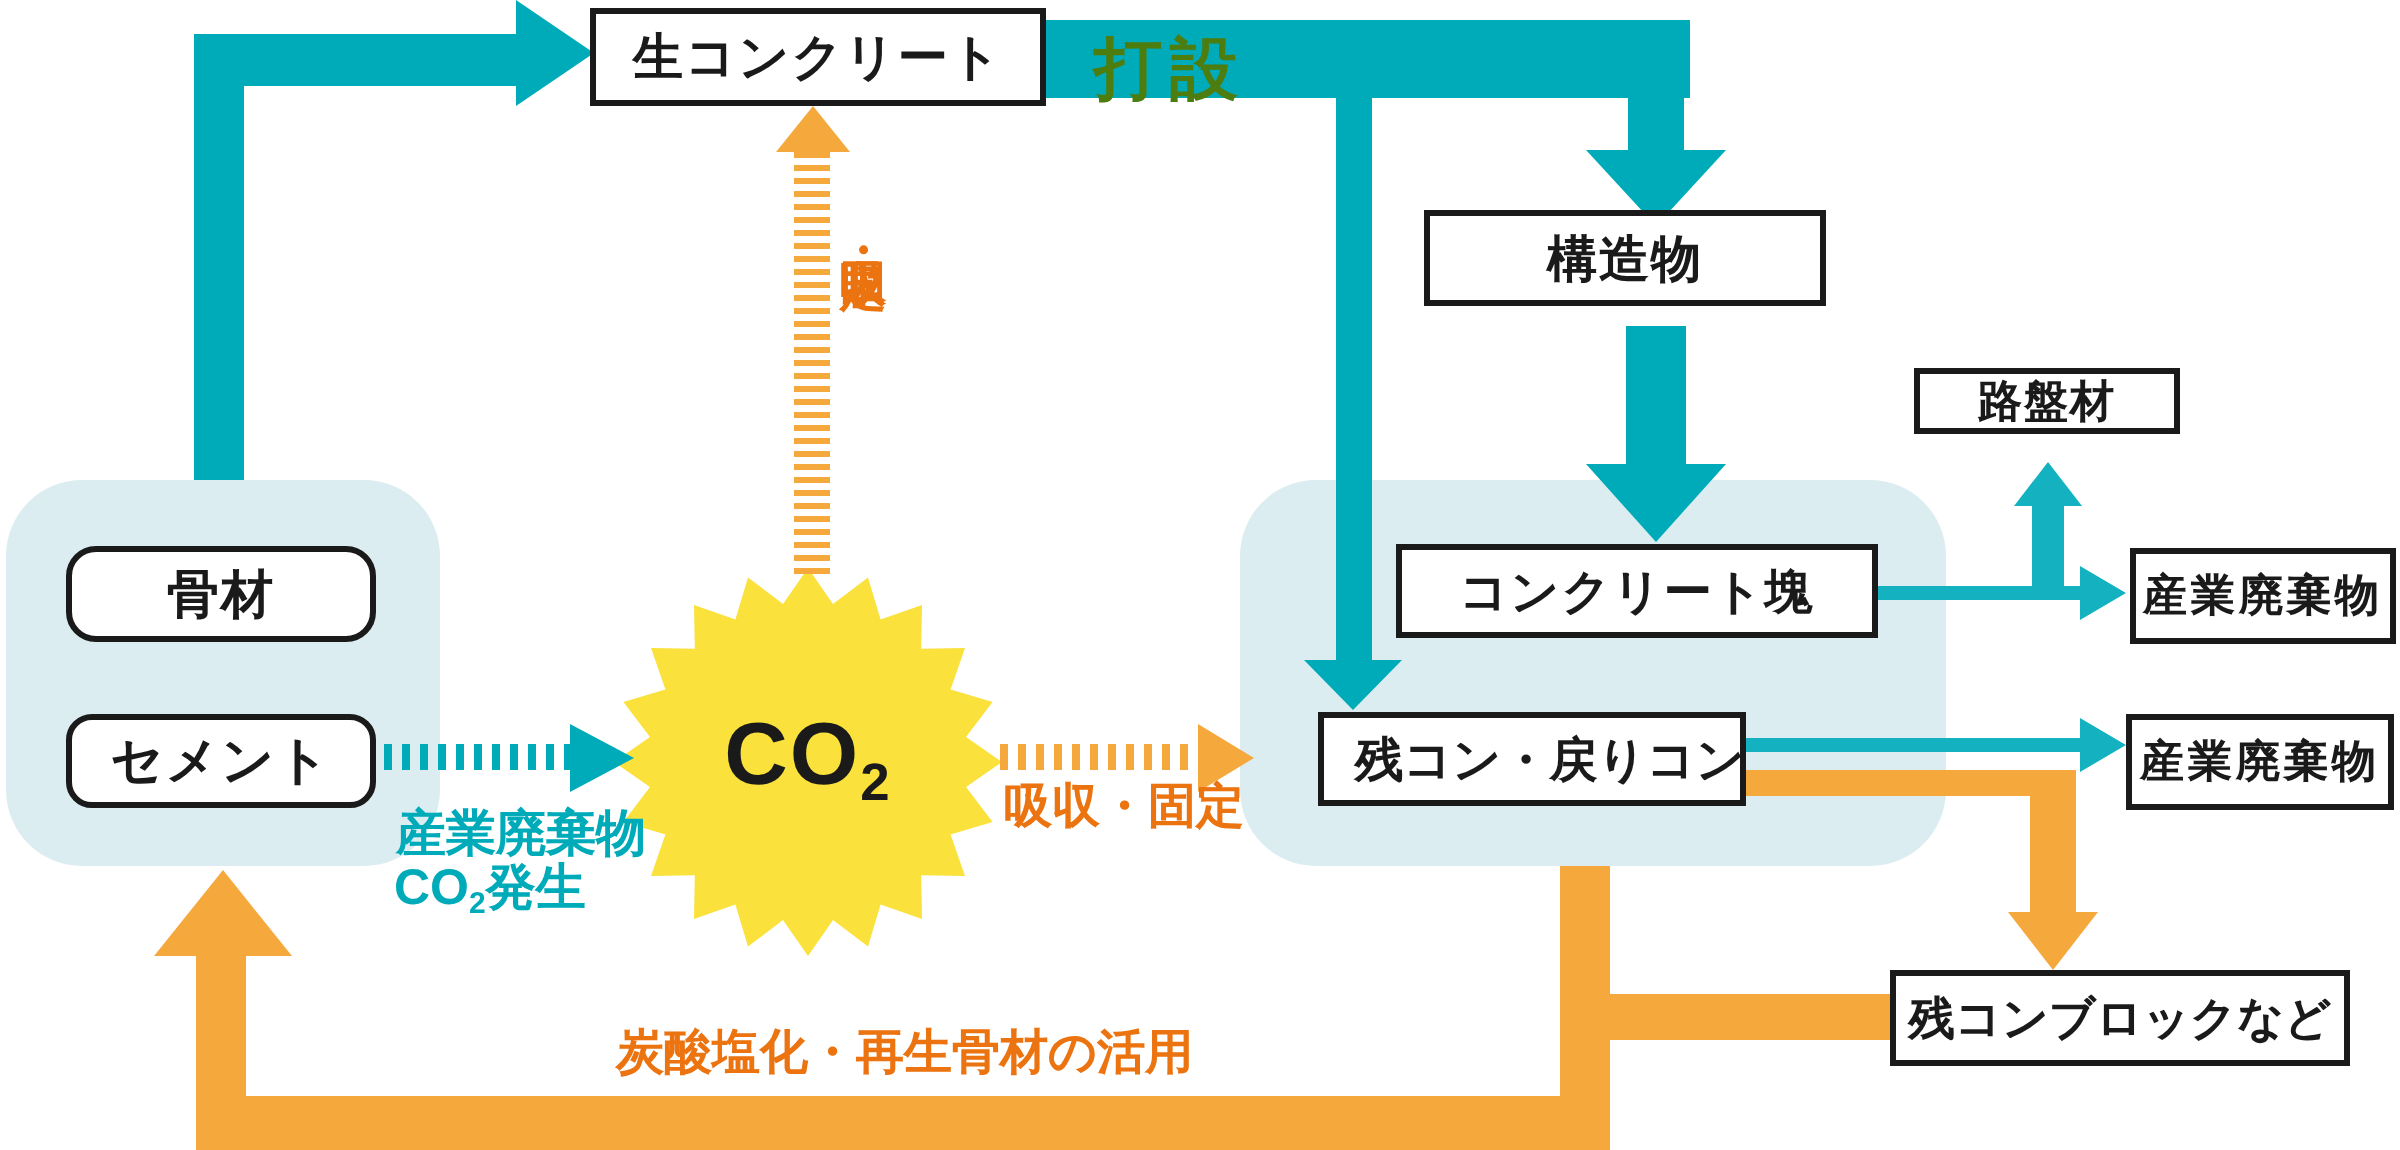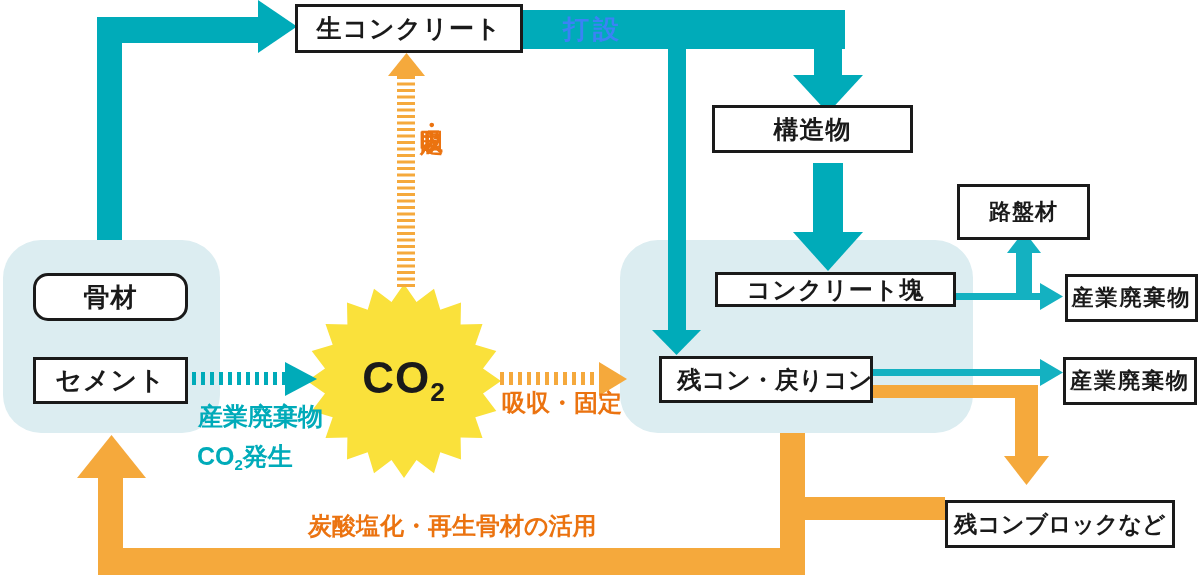--- a/index.html
+++ b/index.html
@@ -18,35 +18,35 @@
   .s-orange{stroke:var(--orange);}
 
   .box{
     position:absolute;background:#fff;border:3px solid var(--ink);box-sizing:border-box;
     display:flex;align-items:center;justify-content:center;
     font-weight:700;color:var(--ink);letter-spacing:1px;white-space:nowrap;
   }
   #b-fresh    {left:295px;top:4px;  width:228px;height:49px;font-size:25px;}
   #b-structure{left:712px;top:105px;width:201px;height:48px;font-size:25px;}
   #b-aggregate{left:33px; top:273px;width:155px;height:48px;font-size:26px;border-radius:15px;}
-  #b-cement   {left:33px; top:357px;width:155px;height:47px;font-size:26px;}
-  #b-roadbed  {left:957px;top:184px;width:133px;height:56px;font-size:22px;}
-  #b-lump     {left:698px;top:272px;width:241px;height:35px;font-size:24px;margin-left:17px;}
+  #b-cement   {left:33px; top:357px;width:155px;height:47px;font-size:26px;border-radius:13px;}
+  #b-roadbed  {left:957px;top:184px;width:133px;height:33px;font-size:22px;}
+  #b-lump     {left:698px;top:272px;width:241px;height:47px;font-size:24px;}
   #b-waste1   {left:1065px;top:274px;width:133px;height:48px;font-size:22px;letter-spacing:2px;}
   #b-waste2   {left:1063px;top:357px;width:134px;height:48px;font-size:22px;letter-spacing:2px;}
   #b-residual {left:659px;top:356px;width:214px;height:47px;font-size:24px;letter-spacing:0;padding-left:18px;}
-  #b-blocks   {left:945px;top:485px;width:230px;height:48px;font-size:23px;letter-spacing:0;margin-top:15px;}
+  #b-blocks   {left:945px;top:485px;width:230px;height:48px;font-size:23px;letter-spacing:0;}
 
   .lbl{position:absolute;font-weight:700;white-space:nowrap;}
-  #l-pour    {left:563px;top:12px;font-size:26px;color:#3b82f6;letter-spacing:4px;}
+  #l-pour    {left:547px;top:12px;font-size:34px;color:#4d7c0f;letter-spacing:4px;}
   #l-absorb-v{left:417px;top:112px;font-size:23px;color:var(--orange-text);
               writing-mode:vertical-rl;text-orientation:upright;letter-spacing:0;}
   #l-absorb-h{left:502px;top:387px;font-size:24px;color:var(--orange-text);letter-spacing:0;}
   #l-manu    {left:198px;top:400px;font-size:25px;color:var(--teal);letter-spacing:0;}
-  #l-co2gen  {left:197px;top:440px;font-size:25px;color:var(--teal);letter-spacing:0;}
+  #l-co2gen  {left:197px;top:427px;font-size:25px;color:var(--teal);letter-spacing:0;}
   #l-carbo   {left:308px;top:510px;font-size:24px;color:var(--orange-text);letter-spacing:0;}
   #l-co2     {left:304px;top:352px;width:200px;height:58px;text-align:center;line-height:52px;
               font-size:44px;color:var(--ink);letter-spacing:1px;}
   .sub{font-size:0.60em;vertical-align:-0.30em;}
 </style>
 </head>
 <body>
 
 <div class="stage">
 

